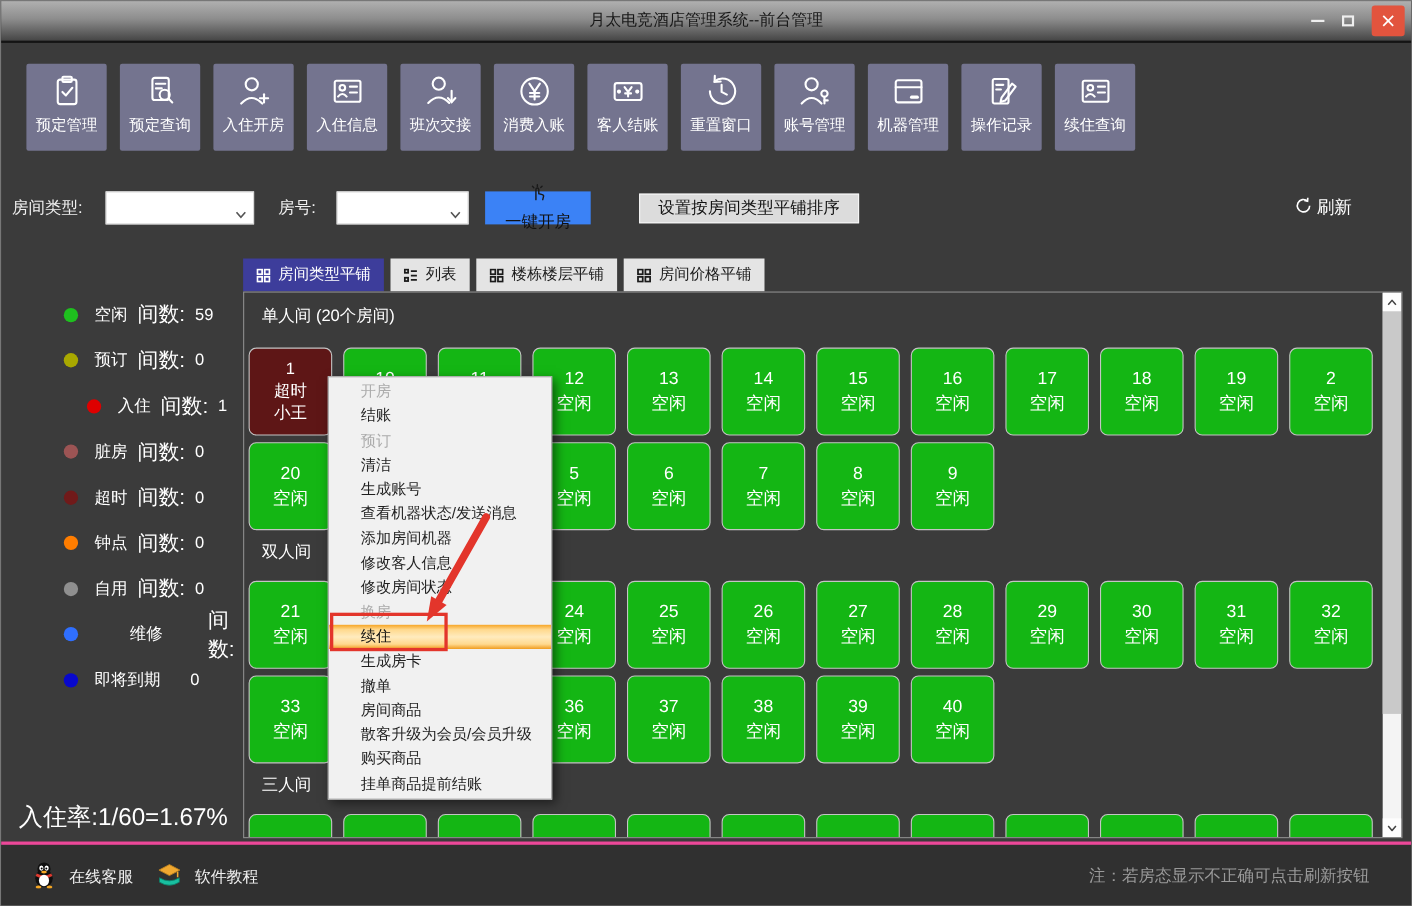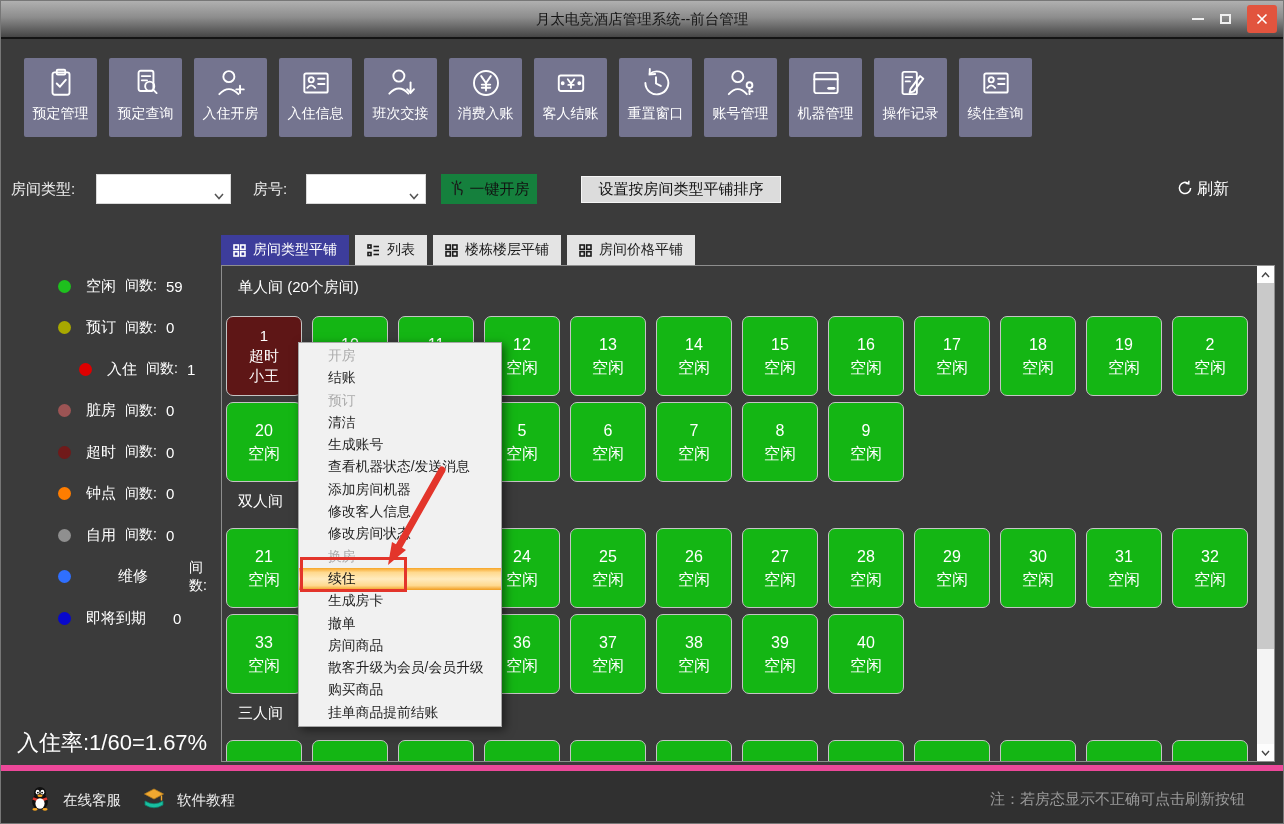--- a/index.html
+++ b/index.html
@@ -25,39 +25,39 @@
   .tb-btn{width:73px;height:79px;background:#74748F;border:none;border-radius:2px;
     display:flex;flex-direction:column;align-items:center;padding-top:8px;cursor:pointer;}
   .tb-icon{width:34px;height:34px;display:block;}
   .tb-icon svg{width:34px;height:34px;display:block;}
   .tb-label{margin-top:5px;font-size:14px;color:#fff;white-space:nowrap;}
   
   .filter-row{position:absolute;left:0;top:160px;width:100%;height:56px;}
   .flabel{position:absolute;top:19px;font-size:15px;color:#f0f0f0;text-align:right;}
   .fselect{position:absolute;top:13px;height:30px;background:#fff;border:1px solid #d9d9d9;cursor:pointer;}
   .fselect .chev{position:absolute;right:6px;top:11px;}
-  .quick-open{position:absolute;left:440px;top:13px;width:96px;height:30px;background:#15803d;border:none;
+  .quick-open{position:absolute;left:440px;top:13px;width:96px;height:30px;background:#3b82f6;border:none;
     display:flex;align-items:center;justify-content:center;gap:5px;font-size:15px;color:#111;cursor:pointer;
-    font-family:inherit;}
+    font-family:inherit;flex-direction:column;}
   .sort-btn{position:absolute;left:580px;top:15px;width:200px;height:27px;background:#DCDCDC;
     border:1px solid #f5f5f5;font-size:15px;color:#111;cursor:pointer;font-family:inherit;}
   .refresh{position:absolute;left:1176px;top:18px;display:flex;align-items:center;gap:4px;
     color:#fff;font-size:16px;cursor:pointer;}
   
   .tabs{position:absolute;left:220px;top:234px;display:flex;gap:6px;}
   .tab{height:30px;display:flex;align-items:center;gap:7px;padding:0 12px;font-size:14px;
     background:#E4E4E4;color:#1b1b1b;cursor:pointer;white-space:nowrap;}
   .tab.active{background:#3D3D9B;color:#fff;}
   .tab svg{display:block;}
   
   .legend{position:absolute;left:0;top:264px;width:218px;height:460px;}
   .leg-item{position:absolute;left:0;height:26px;display:flex;align-items:center;}
   .dot{width:13px;height:13px;border-radius:50%;margin-left:57px;flex:none;}
   .leg-label{margin-left:15px;font-size:15px;color:#fff;white-space:nowrap;}
-  .leg-clabel{margin-left:9px;font-size:14px;color:#fff;}
+  .leg-clabel{margin-left:9px;font-size:19px;color:#fff;}
   .leg-count{margin-left:9px;font-size:15px;color:#fff;}
   .occupancy{position:absolute;left:16px;top:727px;font-size:22px;color:#fff;}
   
   .room-area{position:absolute;left:220px;top:264px;width:1054px;height:497px;
     border:1px solid #8E8E8E;overflow:hidden;background:#3B3B3B;}
   .room-content{position:absolute;left:0;top:0;right:18px;bottom:0;padding:10px 0 0 4px;overflow:hidden;}
   .section-title{font-size:15px;color:#fff;margin:10px 0 17px 12px;}
   .section-title.first{margin-top:2px;margin-bottom:19px;}
   .room-row{display:flex;gap:10px;margin:0 0 6px 0;}
   .tile{width:76px;height:80px;flex:none;border-radius:7px;border:1px solid #C4C4C4;
@@ -79,21 +79,21 @@
   .menu-item{height:22.3px;line-height:22.3px;padding-left:29px;font-size:13.8px;color:#1f1f1f;
     cursor:pointer;white-space:nowrap;}
   .menu-item.disabled{color:#ABABAB;}
   .menu-item.highlight{background:linear-gradient(180deg,#F7A526 0%,#FFD98E 20%,#FFEBBE 50%,#FFD98E 80%,#F09C1E 100%);color:#111;}
   
   .anno-box{position:absolute;left:299px;top:556px;width:107px;height:35px;
     border:3px solid #E3352B;z-index:80;pointer-events:none;}
   .anno-arrow{position:absolute;left:0;top:0;z-index:90;pointer-events:none;}
   
   .footer{position:absolute;left:0;top:764px;width:100%;height:60px;background:#303030;
-    border-top:6px solid #ec4899;}
+    border-top:3px solid #ec4899;}
   .foot-item{position:absolute;display:flex;align-items:center;gap:10px;top:10px;height:38px;cursor:pointer;}
   .foot-label{font-size:14.5px;color:#efefef;}
   .foot-note{position:absolute;right:38px;top:19px;font-size:15px;color:#9A9A9A;}
 </style>
 </head>
 <body>
 
 <div id="window">
 
   <div class="titlebar">

